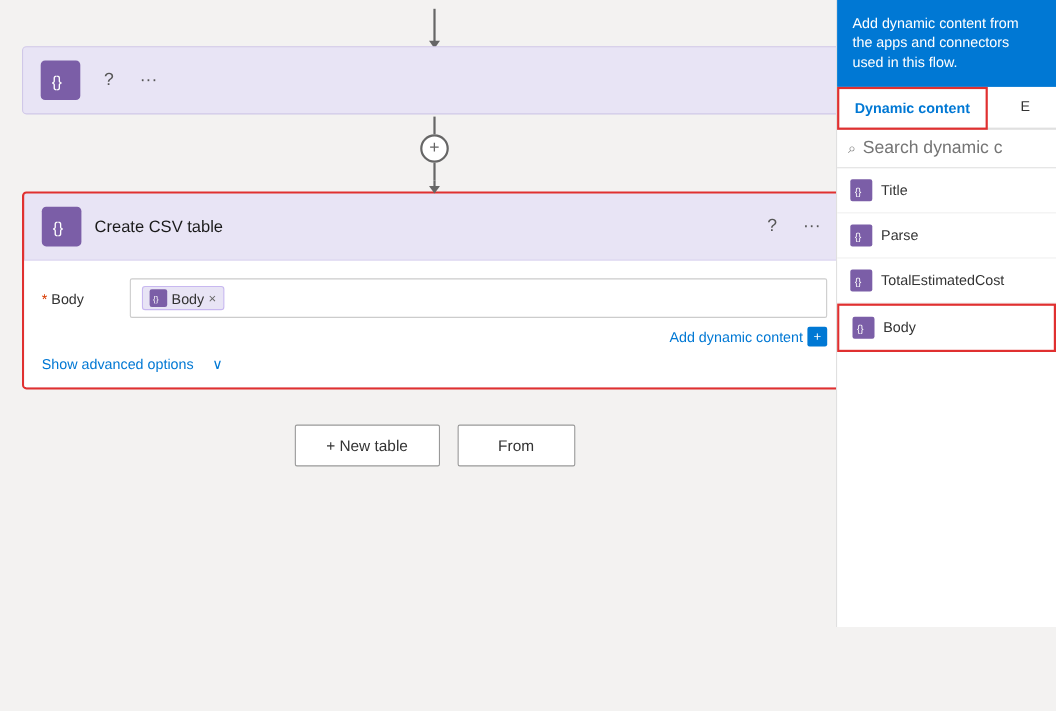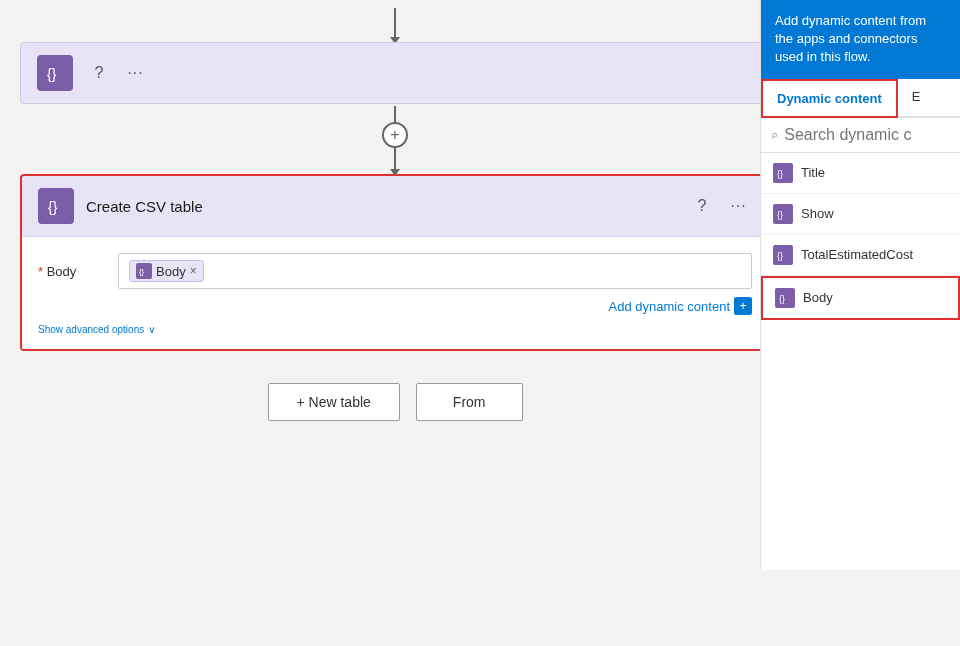--- a/index.html
+++ b/index.html
@@ -205,25 +205,25 @@
       background: #0078d4;
       color: white;
       display: inline-flex;
       align-items: center;
       justify-content: center;
       font-size: 12px;
       border-radius: 2px;
     }
     .show-advanced {
       color: #0078d4;
-      font-size: 10px;
+      font-size: 13px;
       cursor: pointer;
       display: inline-flex;
       align-items: flex-end;
-      gap: 4px;
+      gap: 17px;
       margin-top: 4px;
     }
 
     .bottom-actions {
       display: flex;
       gap: 16px;
       margin-top: 32px;
     }
     .btn-new-step {
       padding: 10px 28px;
@@ -259,20 +259,21 @@
     .panel-blue-banner {
       background: #0078d4;
       color: white;
       padding: 12px 14px;
       font-size: 13px;
       line-height: 1.4;
     }
     .panel-tabs {
       display: flex;
       border-bottom: 2px solid #e0e0e0;
+      gap: 16px;
     }
     .panel-tab {
       padding: 10px 14px;
       font-size: 13px;
       cursor: pointer;
       color: #333;
       border-bottom: 2px solid transparent;
       margin-bottom: -2px;
     }
     .panel-tab.active {
@@ -452,21 +453,21 @@
         </svg>
       </div>
       <span class="panel-item-label">Title</span>
     </div>
     <div class="panel-item">
       <div class="panel-item-icon">
         <svg viewBox="0 0 12 12">
           <text x="0" y="10" font-size="9" fill="white">{}</text>
         </svg>
       </div>
-      <span class="panel-item-label">Show</span>
+      <span class="panel-item-label">Parse</span>
     </div>
     <div class="panel-item">
       <div class="panel-item-icon">
         <svg viewBox="0 0 12 12">
           <text x="0" y="10" font-size="9" fill="white">{}</text>
         </svg>
       </div>
       <span class="panel-item-label">TotalEstimatedCost</span>
     </div>
     <div class="panel-item selected">

